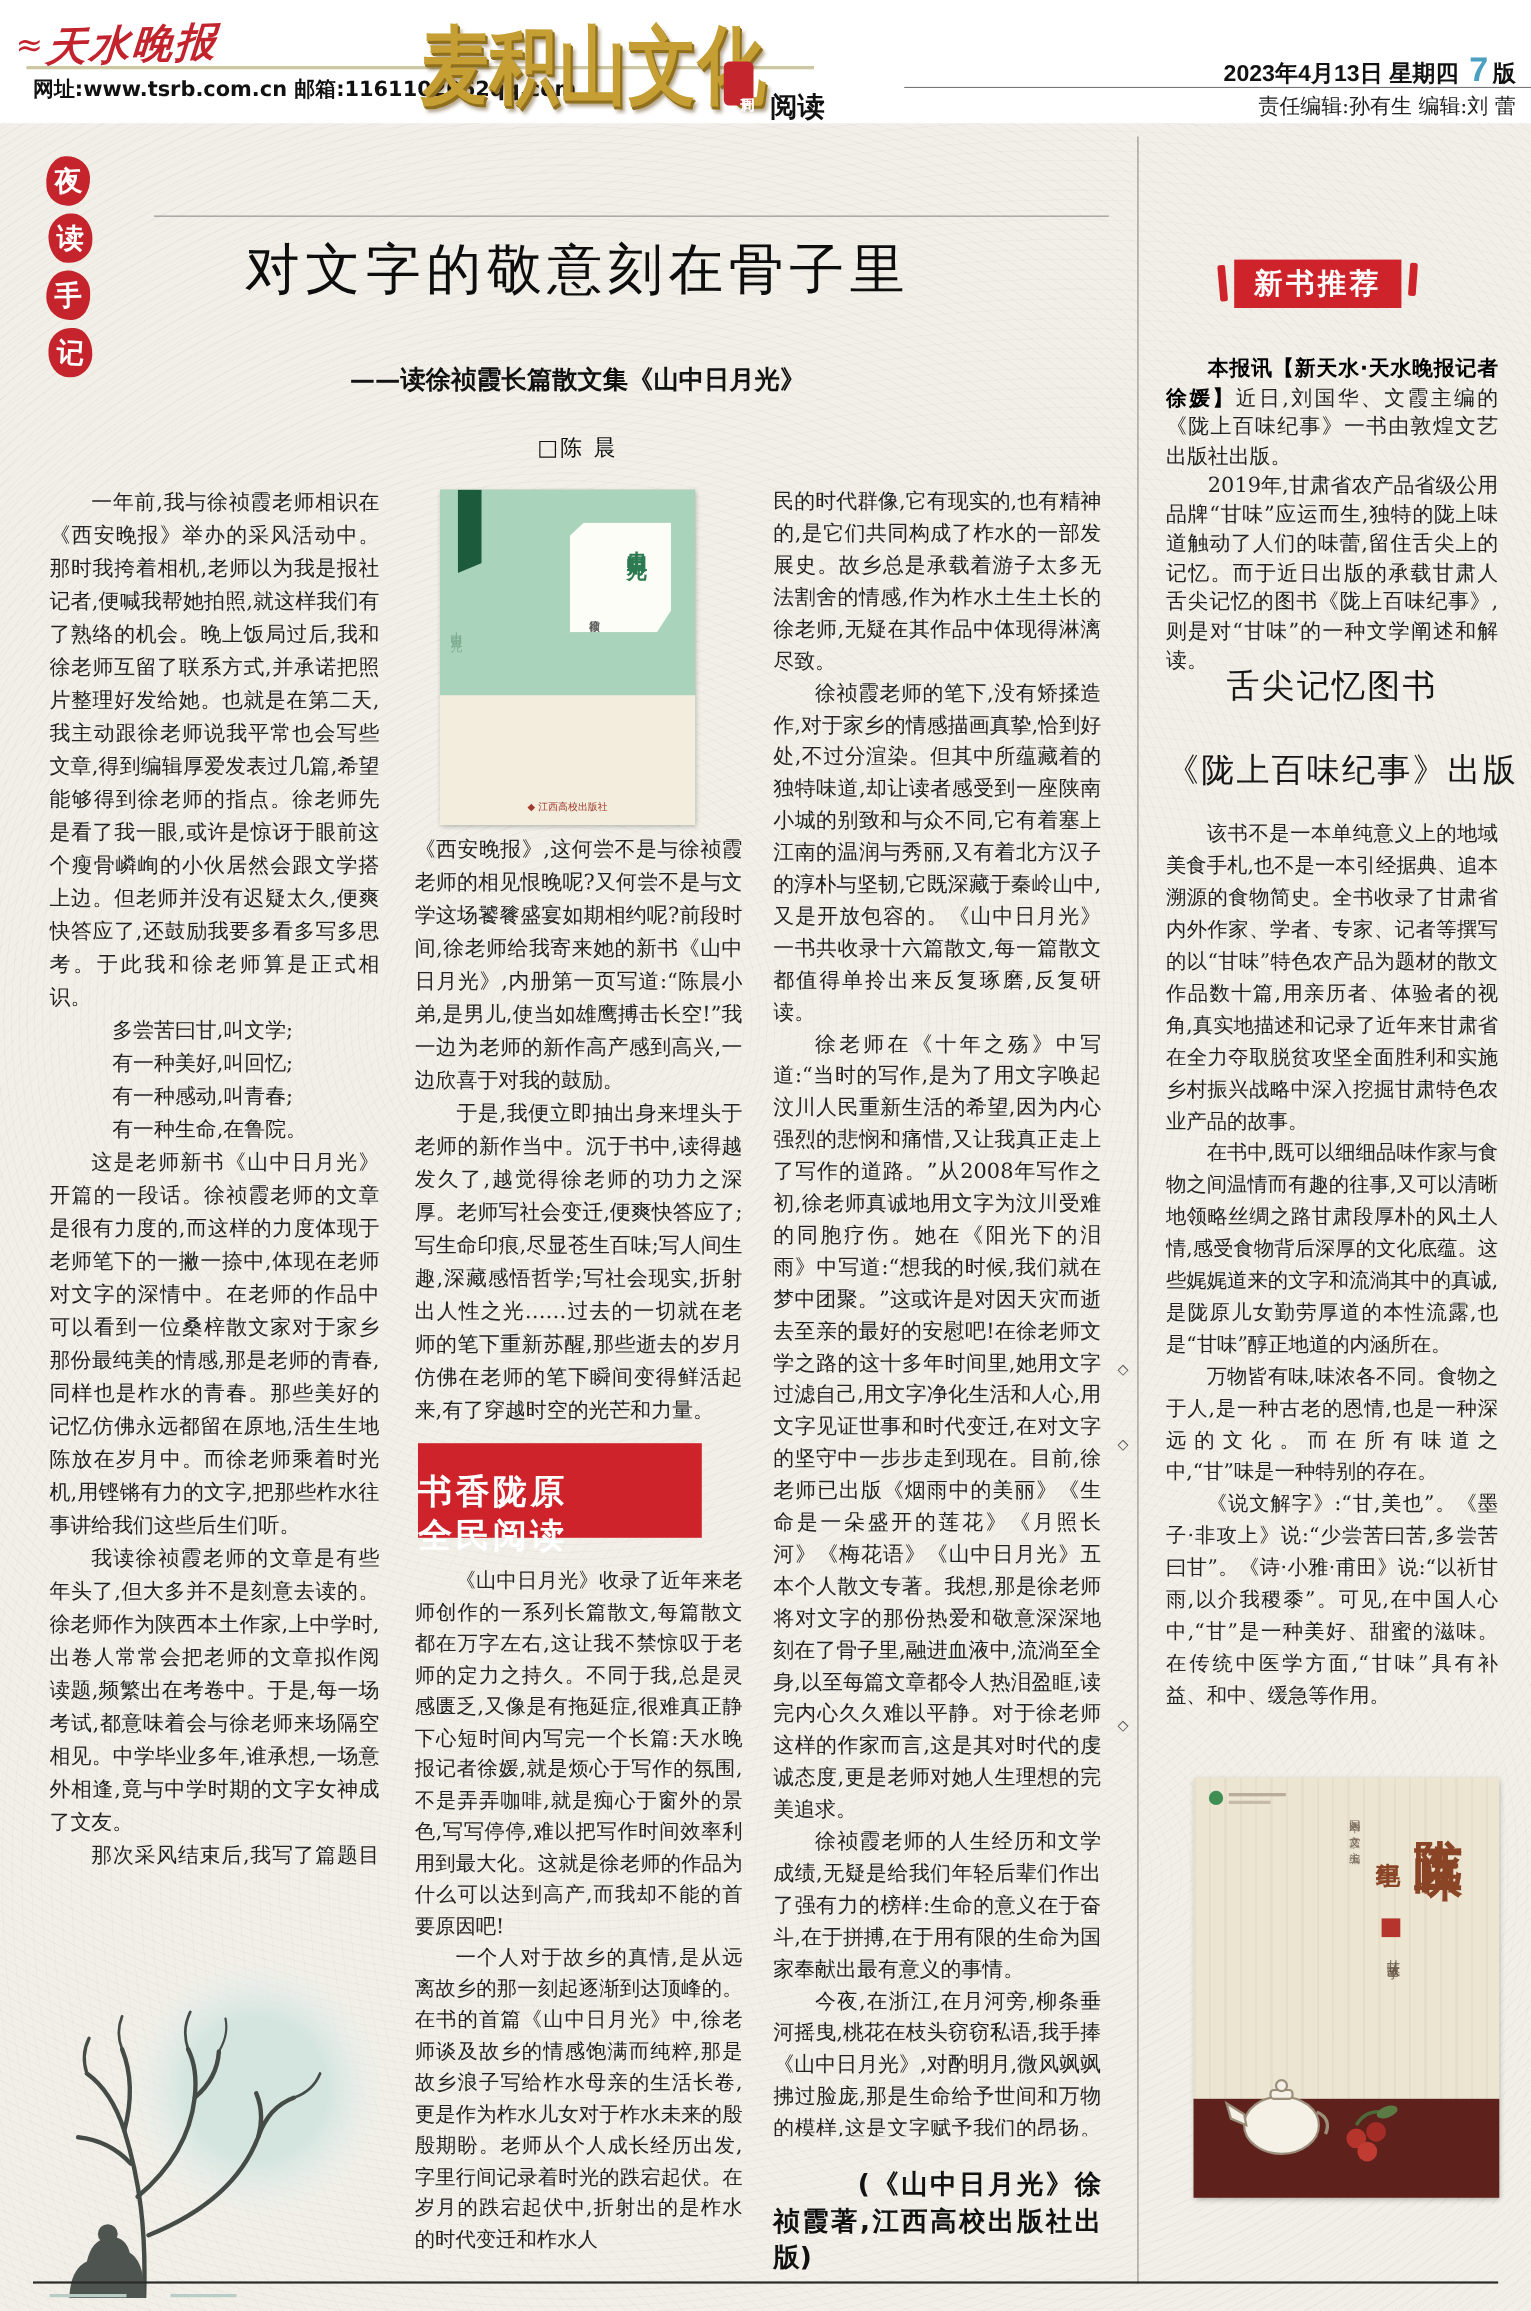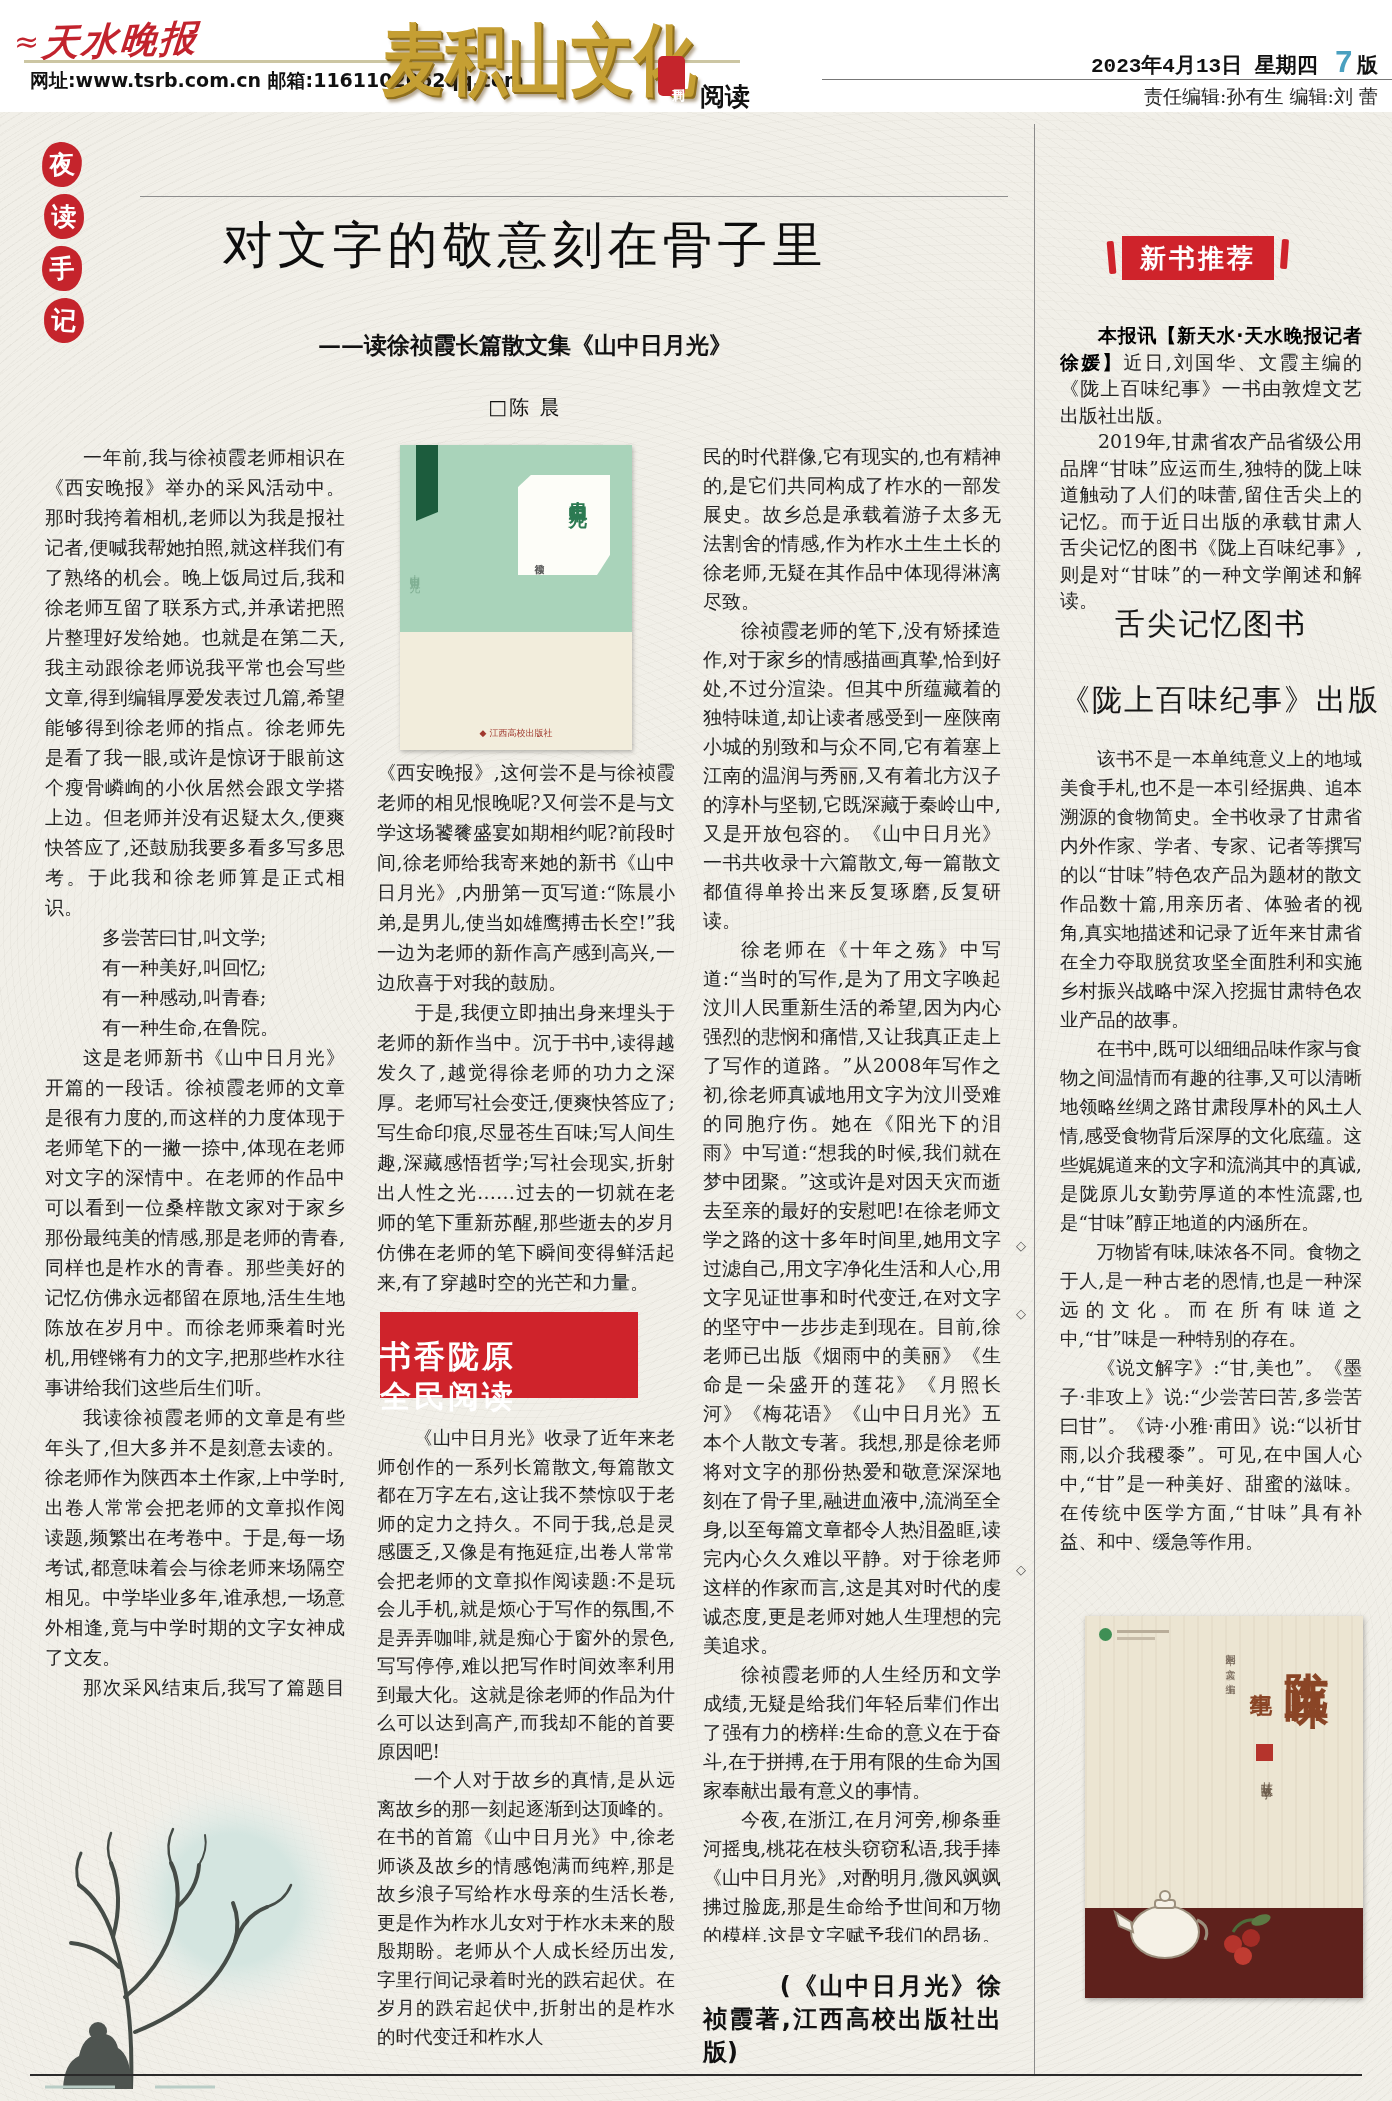--- a/index.html
+++ b/index.html
@@ -18,21 +18,21 @@
   .contact{font-family:"DejaVu Sans",sans-serif;font-weight:bold;font-size:19px;color:#111;}
   .masthead{font-family:"DejaVu Sans",sans-serif;font-weight:900;font-size:62px;color:#c59f33;
       letter-spacing:1px;transform:scaleY(1.25);transform-origin:top left;
       text-shadow:1px 1px 0 #8f6f1d,2px 2px 0 #8f6f1d,4px 4px 3px rgba(90,60,10,.45);white-space:nowrap;}
   .vert{writing-mode:vertical-rl;text-orientation:upright;}
   .weekly-seal{width:27px;height:40px;background:#c5252c;border-radius:5px;color:#fff;
       font-size:13px;line-height:14px;font-weight:bold;text-align:center;padding-top:5px;box-sizing:border-box;
       font-family:"DejaVu Sans",sans-serif;}
   .section-label{font-family:"DejaVu Sans",sans-serif;font-weight:bold;font-size:25px;color:#111;}
   .hdr-rule{height:1px;background:#777;}
-  .dateline{font-family:Liberation Mono, monospace;font-weight:bold;font-size:21px;color:#111;white-space:nowrap;margin-left:36px;}
+  .dateline{font-family:Liberation Sans, sans-serif;font-weight:bold;font-size:21px;color:#111;white-space:nowrap;margin-left:36px;}
   .pagenum{color:#4aa0c0;font-size:31px;font-weight:bold;margin:0 4px;}
   .editors{font-size:19px;color:#222;white-space:nowrap;margin-left:40px;}
   
   .night-seal{width:40px;height:45px;background:#c5242c;color:#fff;text-align:center;line-height:45px;
       font-size:25px;font-weight:bold;}
   .hairline{height:1px;background:#8d8d8d;}
   .main-title{font-size:50px;letter-spacing:5px;color:#0d0d0d;text-align:center;white-space:nowrap;}
   .sub-title{font-size:23px;font-weight:bold;text-align:center;color:#111;}
   .byline{font-size:20px;text-align:center;color:#111;letter-spacing:2px;}
   
@@ -182,21 +182,21 @@
       <p class="cont">《西安晚报》,这何尝不是与徐祯霞老师的相见恨晚呢?又何尝不是与文学这场饕餮盛宴如期相约呢?前段时间,徐老师给我寄来她的新书《山中日月光》,内册第一页写道:“陈晨小弟,是男儿,使当如雄鹰搏击长空!”我一边为老师的新作高产感到高兴,一边欣喜于对我的鼓励。</p>
       <p>于是,我便立即抽出身来埋头于老师的新作当中。沉于书中,读得越发久了,越觉得徐老师的功力之深厚。老师写社会变迁,便爽快答应了;写生命印痕,尽显苍生百味;写人间生趣,深藏感悟哲学;写社会现实,折射出人性之光……过去的一切就在老师的笔下重新苏醒,那些逝去的岁月仿佛在老师的笔下瞬间变得鲜活起来,有了穿越时空的光芒和力量。</p>
     </div>
 
     <div class="abs promo" style="left:380px;top:1200px;width:258px;height:86px;">
       <div>书香陇原</div>
       <div>全民阅读</div>
     </div>
 
     <div class="abs col c2b" style="left:377px;top:1312px;width:298px;height:636px;">
-      <p>《山中日月光》收录了近年来老师创作的一系列长篇散文,每篇散文都在万字左右,这让我不禁惊叹于老师的定力之持久。不同于我,总是灵感匮乏,又像是有拖延症,出卷人常常会把老师的文章拟作阅读题:不是玩会儿手机,就是烦心于写作的氛围,不是弄弄咖啡,就是痴心于窗外的景色,写写停停,难以把写作时间效率利用到最大化。这就是徐老师的作品为什么可以达到高产,而我却不能的首要原因吧!</p>
+      <p>《山中日月光》收录了近年来老师创作的一系列长篇散文,每篇散文都在万字左右,这让我不禁惊叹于老师的定力之持久。不同于我,总是灵感匮乏,又像是有拖延症,很难真正静下心短时间内写完一个长篇:天水晚报记者徐媛,就是烦心于写作的氛围,不是弄弄咖啡,就是痴心于窗外的景色,写写停停,难以把写作时间效率利用到最大化。这就是徐老师的作品为什么可以达到高产,而我却不能的首要原因吧!</p>
       <p>一个人对于故乡的真情,是从远离故乡的那一刻起逐渐到达顶峰的。在书的首篇《山中日月光》中,徐老师谈及故乡的情感饱满而纯粹,那是故乡浪子写给柞水母亲的生活长卷,更是作为柞水儿女对于柞水未来的殷殷期盼。老师从个人成长经历出发,字里行间记录着时光的跌宕起伏。在岁月的跌宕起伏中,折射出的是柞水的时代变迁和柞水人</p>
     </div>
 
     <div class="abs col c3" style="left:703px;top:330px;width:298px;height:1500px;">
       <p class="cont">民的时代群像,它有现实的,也有精神的,是它们共同构成了柞水的一部发展史。故乡总是承载着游子太多无法割舍的情感,作为柞水土生土长的徐老师,无疑在其作品中体现得淋漓尽致。</p>
       <p>徐祯霞老师的笔下,没有矫揉造作,对于家乡的情感描画真挚,恰到好处,不过分渲染。但其中所蕴藏着的独特味道,却让读者感受到一座陕南小城的别致和与众不同,它有着塞上江南的温润与秀丽,又有着北方汉子的淳朴与坚韧,它既深藏于秦岭山中,又是开放包容的。《山中日月光》一书共收录十六篇散文,每一篇散文都值得单拎出来反复琢磨,反复研读。</p>
       <p>徐老师在《十年之殇》中写道:“当时的写作,是为了用文字唤起汶川人民重新生活的希望,因为内心强烈的悲悯和痛惜,又让我真正走上了写作的道路。”从2008年写作之初,徐老师真诚地用文字为汶川受难的同胞疗伤。她在《阳光下的泪雨》中写道:“想我的时候,我们就在梦中团聚。”这或许是对因天灾而逝去至亲的最好的安慰吧!在徐老师文学之路的这十多年时间里,她用文字过滤自己,用文字净化生活和人心,用文字见证世事和时代变迁,在对文字的坚守中一步步走到现在。目前,徐老师已出版《烟雨中的美丽》《生命是一朵盛开的莲花》《月照长河》《梅花语》《山中日月光》五本个人散文专著。我想,那是徐老师将对文字的那份热爱和敬意深深地刻在了骨子里,融进血液中,流淌至全身,以至每篇文章都令人热泪盈眶,读完内心久久难以平静。对于徐老师这样的作家而言,这是其对时代的虔诚态度,更是老师对她人生理想的完美追求。</p>
       <p>徐祯霞老师的人生经历和文学成绩,无疑是给我们年轻后辈们作出了强有力的榜样:生命的意义在于奋斗,在于拼搏,在于用有限的生命为国家奉献出最有意义的事情。</p>
       <p>今夜,在浙江,在月河旁,柳条垂河摇曳,桃花在枝头窃窃私语,我手捧《山中日月光》,对酌明月,微风飒飒拂过脸庞,那是生命给予世间和万物的模样,这是文字赋予我们的昂扬。而这,正是徐祯霞老师要传递给读者的文学魅力和精神力量。</p>
     </div>

